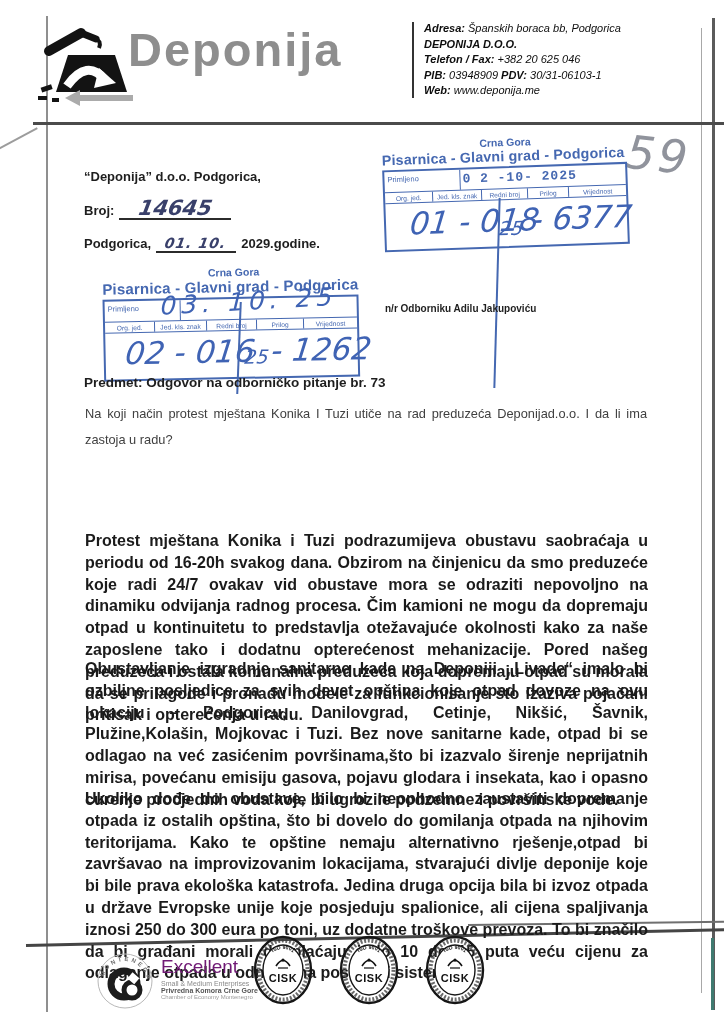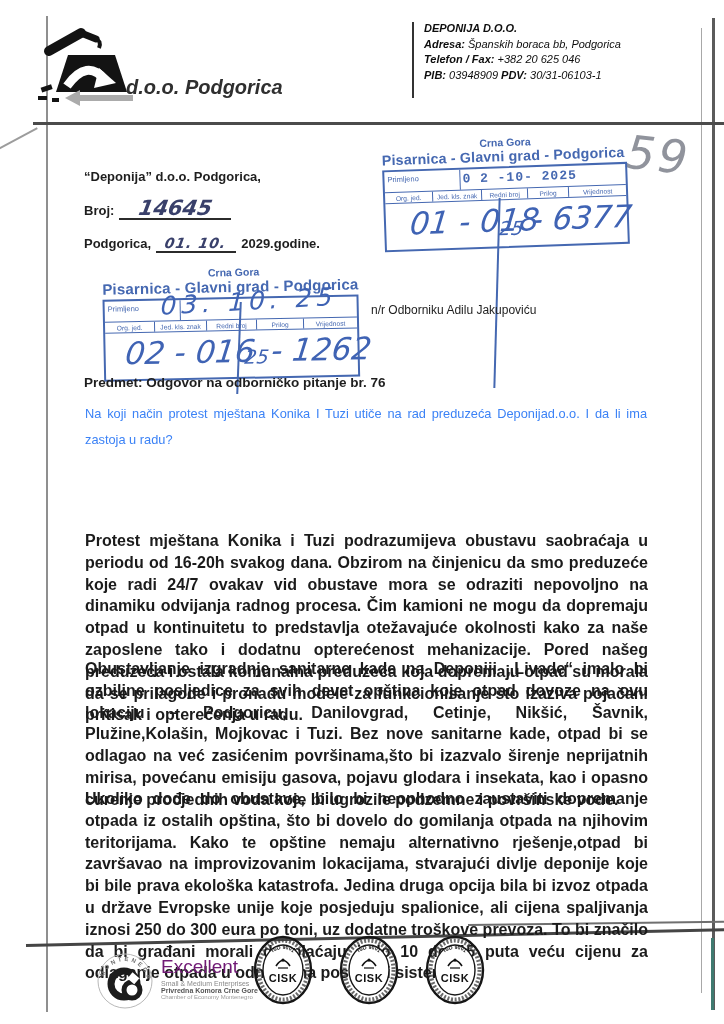--- a/index.html
+++ b/index.html
@@ -75,24 +75,24 @@
   #stamp-top .e-small{left:113px;top:17px;}
   #stamp-top .e-right{left:146px;top:2px;}
   #stamp-left .e-left{left:20px;top:2px;}
   #stamp-left .e-small{left:139px;top:15px;}
   #stamp-left .e-right{left:166px;top:2px;}
   .pen-stroke{position:absolute;width:2px;background:#4568b1;}
   #stroke-right{left:496px;top:198px;height:190px;transform:rotate(1.6deg);}
   #stroke-left{left:238px;top:302px;height:92px;transform:rotate(2.2deg);}
 
   
-  #recipient{left:371px;top:303px;font-size:12px;font-weight:400;}
+  #recipient{left:385px;top:303px;font-size:10px;font-weight:700;}
   #subject{left:84px;top:375px;font-size:13.5px;font-weight:700;}
   .qpara{position:absolute;left:85px;width:562px;font-size:12.8px;line-height:26px;
-         text-align:justify;color:#3b82f6;}
+         text-align:justify;color:#404040;}
   #q1{top:401px;}
   #q2{top:453px;}
   .bpara{position:absolute;left:85px;width:563px;font-size:16px;line-height:21.8px;
          text-align:justify;font-weight:700;color:#1b1b1b;}
   #p1{top:530px;}
   #p2{top:658px;}
   #p3{top:788px;}
 
   
   #excellent{left:96px;top:952px;display:flex;gap:7px;align-items:flex-start;}
@@ -125,28 +125,29 @@
       <path d="M59 18 q7 3 4 10" stroke="#131313" stroke-width="4" fill="none"></path>
       <path d="M32 35 L79 35 L91 72 L20 72 Z" fill="#131313"></path>
       <path d="M31 66 Q51 38 69 60" fill="none" stroke="#ffffff" stroke-width="9"></path>
       <polygon points="63,48 80,63 58,68" fill="#ffffff"></polygon>
       <polygon points="97,75 44,75 44,70 29,78 44,86 44,81 97,81" fill="#ababab"></polygon>
       <rect x="5" y="66" width="11" height="5" fill="#131313" transform="rotate(-18 10 68)"></rect>
       <rect x="2" y="76" width="9" height="4" fill="#131313"></rect>
       <rect x="16" y="78" width="7" height="4" fill="#131313"></rect>
     </svg>
   </div>
-  <div id="logo-sub" class="abs">d.o.o. Podgorica</div>
+  <div id="logo-word" class="abs">Deponija</div>
   <div id="header-divider" class="abs"></div>
 
   <div id="company-info" class="abs">
+    <div><b>Adresa:</b> <span>Španskih boraca bb, Podgorica</span></div>
     <div><b>DEPONIJA D.O.O.</b></div>
-    <div><b>Adresa:</b> <span>Španskih boraca bb, Podgorica</span></div>
     <div><b>Telefon / Fax:</b> <span>+382 20 625 046</span></div>
     <div><b>PIB:</b> <span>03948909</span> <b>PDV:</b> <span>30/31-06103-1</span></div>
+    <div><b>Web:</b> <span>www.deponija.me</span></div>
   </div>
 
   <div id="sender-line" class="abs">“Deponija” d.o.o. Podgorica,</div>
   <div id="broj-line" class="abs">
     <span>Broj:</span><span class="slot slot-broj"><span class="hand hand-broj">14645</span></span>
   </div>
   <div id="date-line" class="abs">
     <span>Podgorica,</span><span class="slot slot-date"><span class="hand hand-date">01. 10.</span></span><span>2029.godine.</span>
   </div>
 
@@ -195,21 +196,21 @@
         <span class="hand-big hand-small e-small">25</span>
         <span class="hand-big e-right">- 1262</span>
       </div>
     </div>
   </div>
 
   <div id="stroke-right" class="pen-stroke"></div>
   <div id="stroke-left" class="pen-stroke"></div>
 
   <div id="recipient" class="abs">n/r Odborniku Adilu Jakupoviću</div>
-  <div id="subject" class="abs">Predmet: Odgovor na odborničko pitanje br. 76</div>
+  <div id="subject" class="abs">Predmet: Odgovor na odborničko pitanje br. 73</div>
 
   <div id="q1" class="qpara">Na koji način protest mještana Konika I Tuzi utiče na rad preduzeća Deponijad.o.o. I da li ima zastoja u radu?</div>
 
   <div id="p1" class="bpara">Protest mještana Konika i Tuzi podrazumijeva obustavu saobraćaja u periodu od 16-20h svakog dana. Obzirom na činjenicu da smo preduzeće koje radi 24/7 ovakav vid obustave mora se odraziti nepovoljno na dinamiku odvijanja radnog procesa. Čim kamioni ne mogu da dopremaju otpad u kontinuitetu to predstavlja otežavajuće okolnosti kako za naše zaposlene tako i dodatnu opterećenost mehanizacije. Pored našeg preduzeća i ostala komunalna preduzeća koja dopremaju otpad su morala da se prilagode i pronađu modele za funkcionisanje što izaziva pojačani pritisak i opterećenja u radu.</div>
   <div id="p2" class="bpara">Obustavljanje izgradnje sanitarne kade na Deponiji „Livade“ imalo bi ozbiljne posljedice za svih devet opština koje otpad dovoze na ovu lokaciju – Podgoricu, Danilovgrad, Cetinje, Nikšić, Šavnik, Plužine,Kolašin, Mojkovac i Tuzi. Bez nove sanitarne kade, otpad bi se odlagao na već zasićenim površinama,što bi izazvalo širenje neprijatnih mirisa, povećanu emisiju gasova, pojavu glodara i insekata, kao i opasno curenje procjednih voda koje bi ugrozile podzemne i površinske vode.</div>
   <div id="p3" class="bpara">Ukoliko dođe do obustave, bilo bi neophodno zaustaviti dopremanje otpada iz ostalih opština, što bi dovelo do gomilanja otpada na njihovim teritorijama. Kako te opštine nemaju alternativno rješenje,otpad bi završavao na improvizovanim lokacijama, stvarajući divlje deponije koje bi bile prava ekološka katastrofa. Jedina druga opcija bila bi izvoz otpada u države Evropske unije koje posjeduju spalionice, ali cijena spaljivanja iznosi 250 do 300 eura po toni, uz dodatne troškove prevoza. To bi značilo da bi građani morali da plaćaju i do 10 do 15 puta veću cijenu za odlaganje otpada u odnosu na postojeći sistem.</div>
 
   <div id="excellent" class="abs">
     <span>
       <svg width="58" height="58" viewBox="0 0 58 58">

